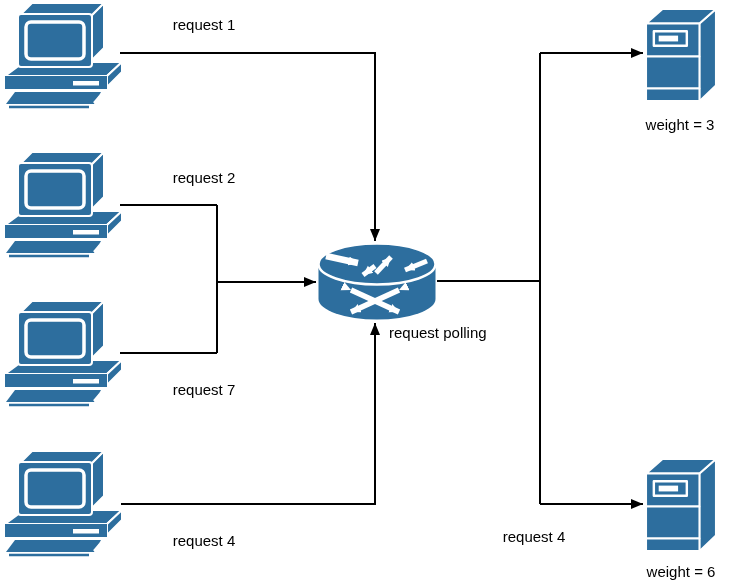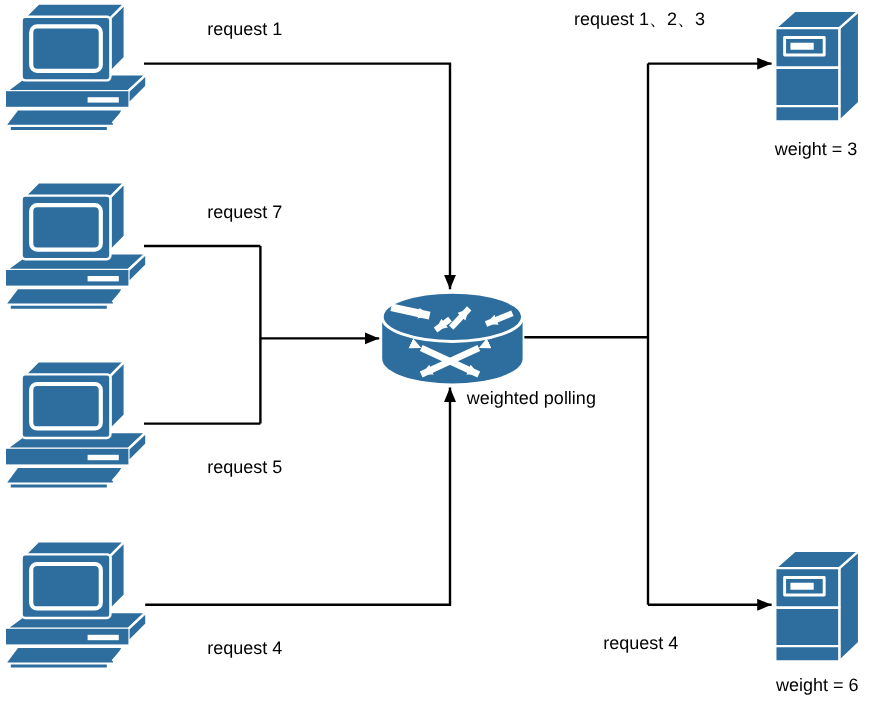--- a/index.html
+++ b/index.html
@@ -99,24 +99,23 @@
     </svg>
 
   <svg class="icon" style="left:644px;top:7px" width="74" height="97">
       <use href="#server"></use>
     </svg>
   <svg class="icon" style="left:644px;top:457px" width="74" height="97">
       <use href="#server"></use>
     </svg>
 
   <div class="label center" style="left:204px;top:16px">request 1</div>
-  <div class="label center" style="left:204px;top:169px">request 7</div>
-  <div class="label center" style="left:204px;top:381px">request 5</div>
+  <div class="label center" style="left:204px;top:169px">request 2</div>
+  <div class="label center" style="left:204px;top:381px">request 7</div>
   <div class="label center" style="left:204px;top:532px">request 4</div>
 
-  <div class="label" style="left:389px;top:324px">weighted polling</div>
+  <div class="label" style="left:389px;top:324px">request polling</div>
 
-  <div class="label center" style="left:533px;top:8px">request 1、2、3</div>
   <div class="label center" style="left:680px;top:116px">weight = 3</div>
   <div class="label center" style="left:534px;top:528px">request 4</div>
   <div class="label center" style="left:681px;top:563px">weight = 6</div>
 
 </div>
 
 </body></html>

